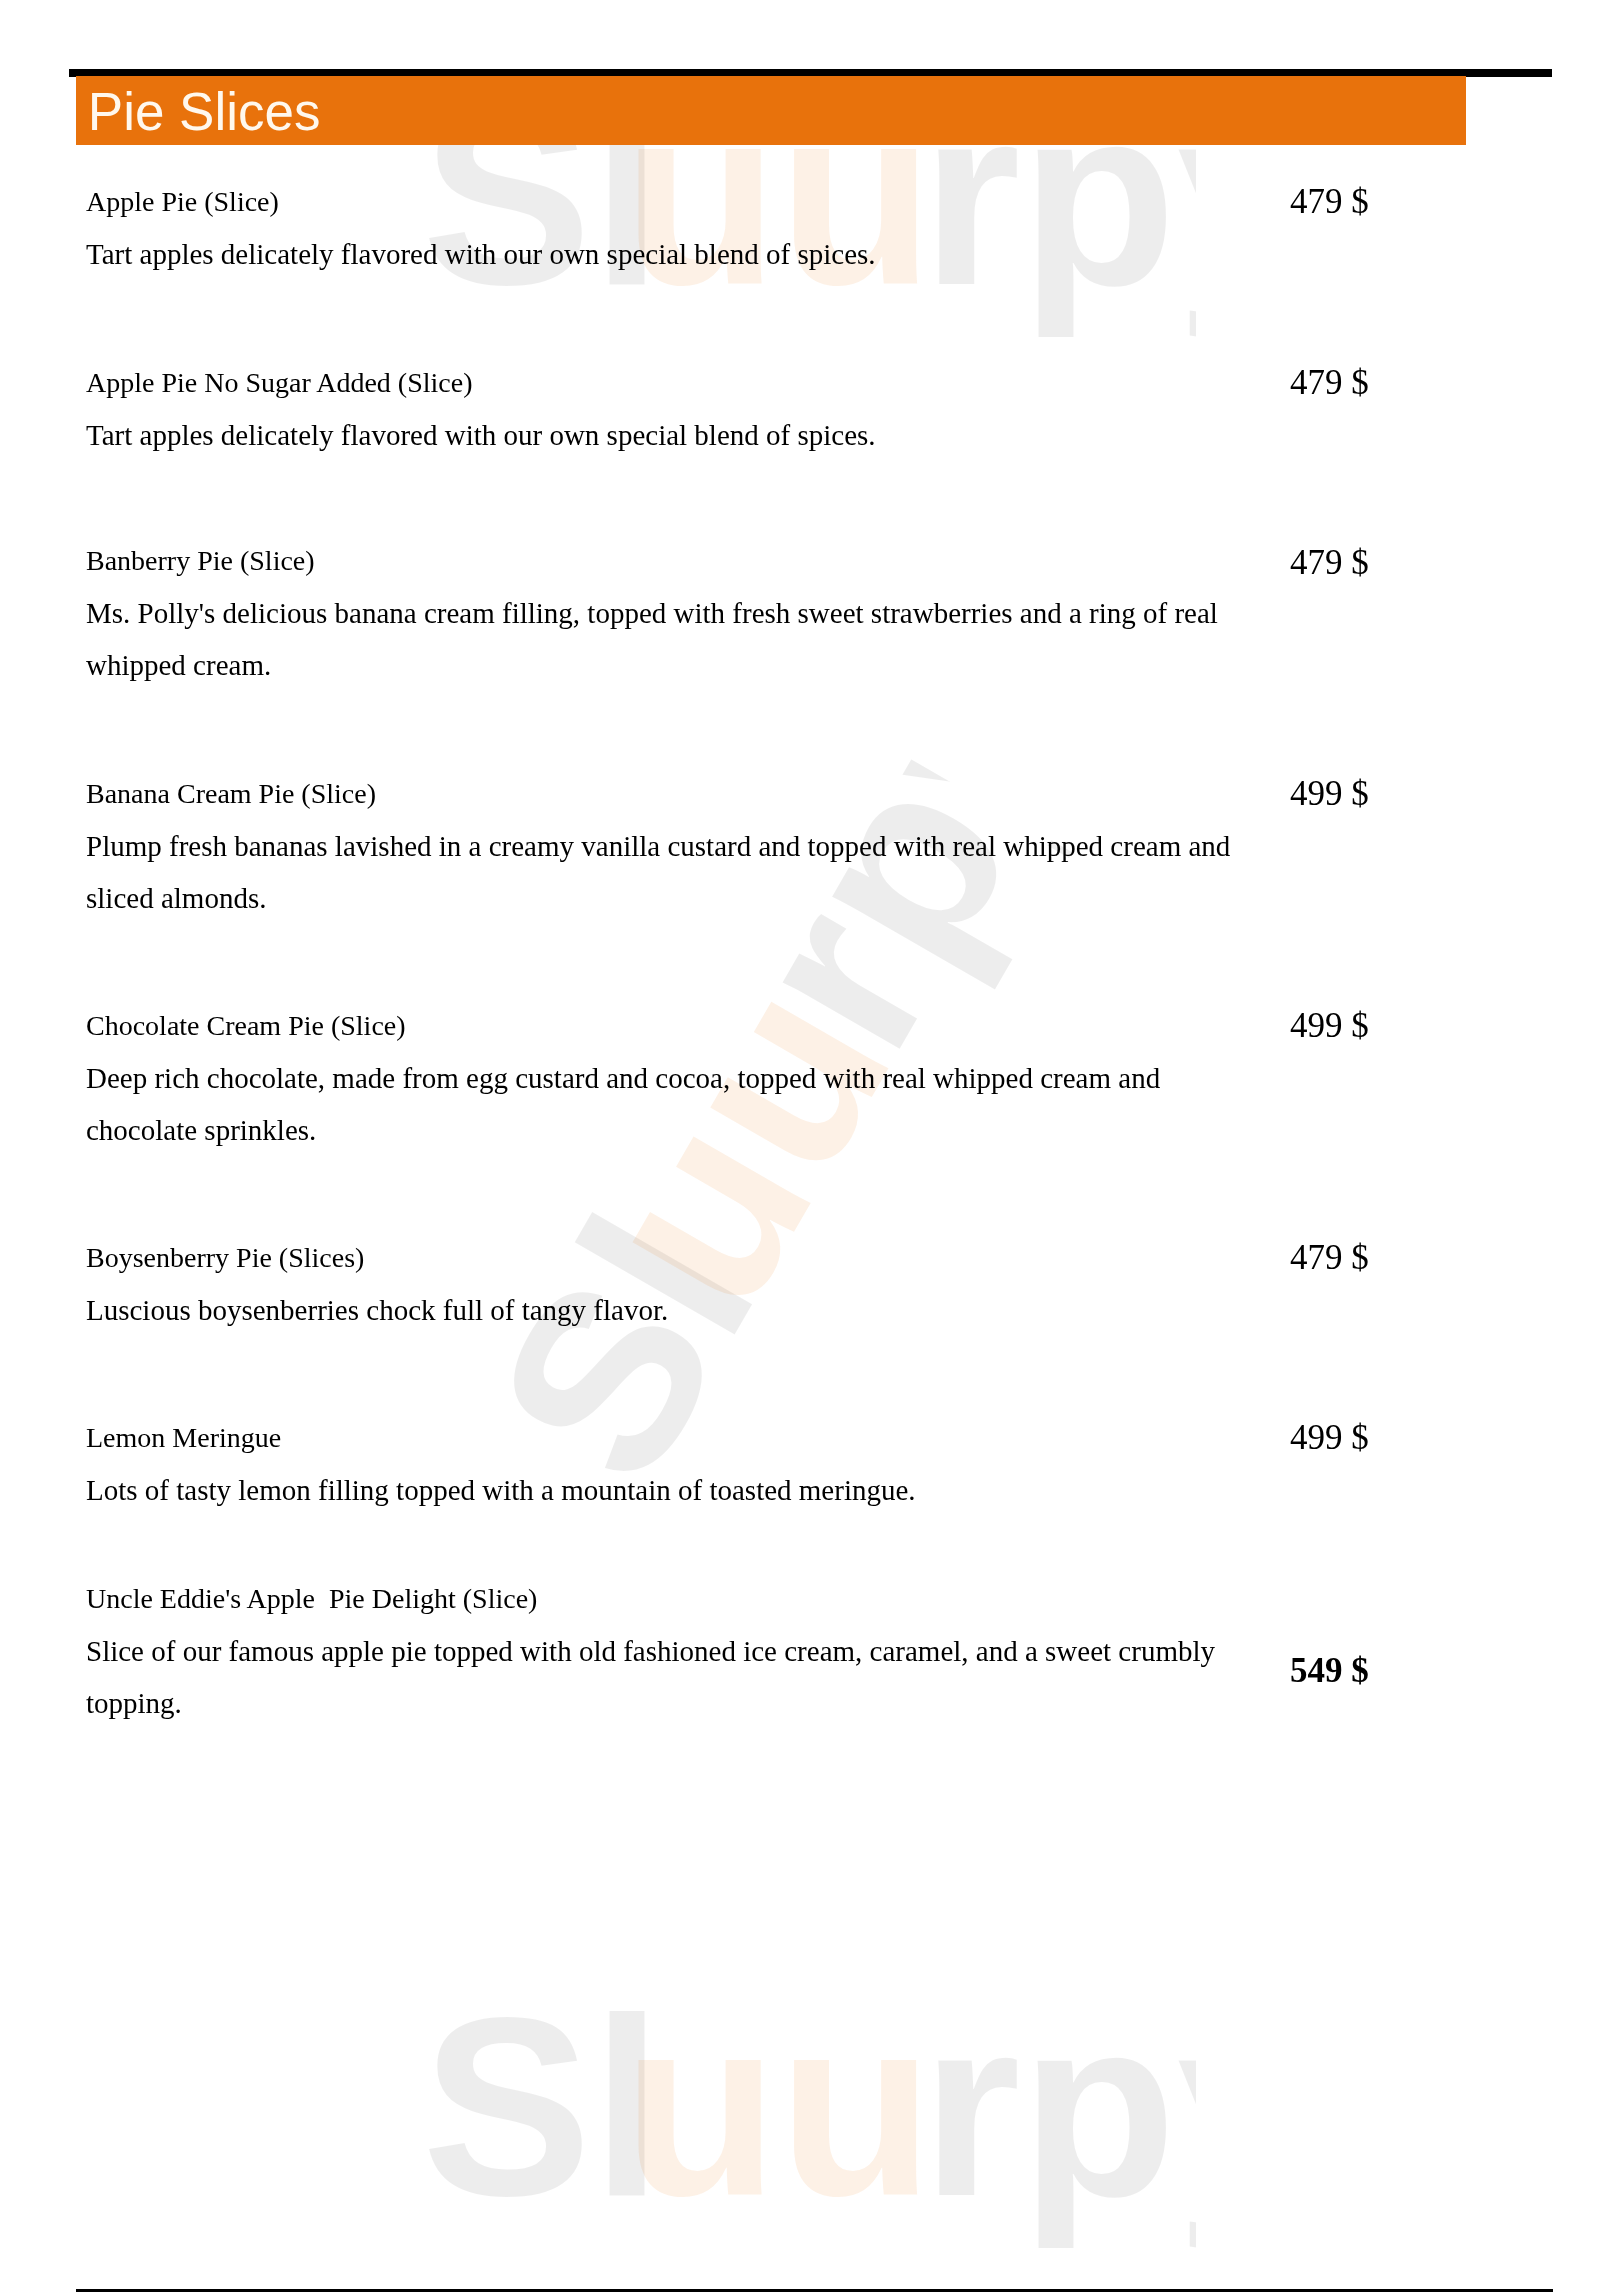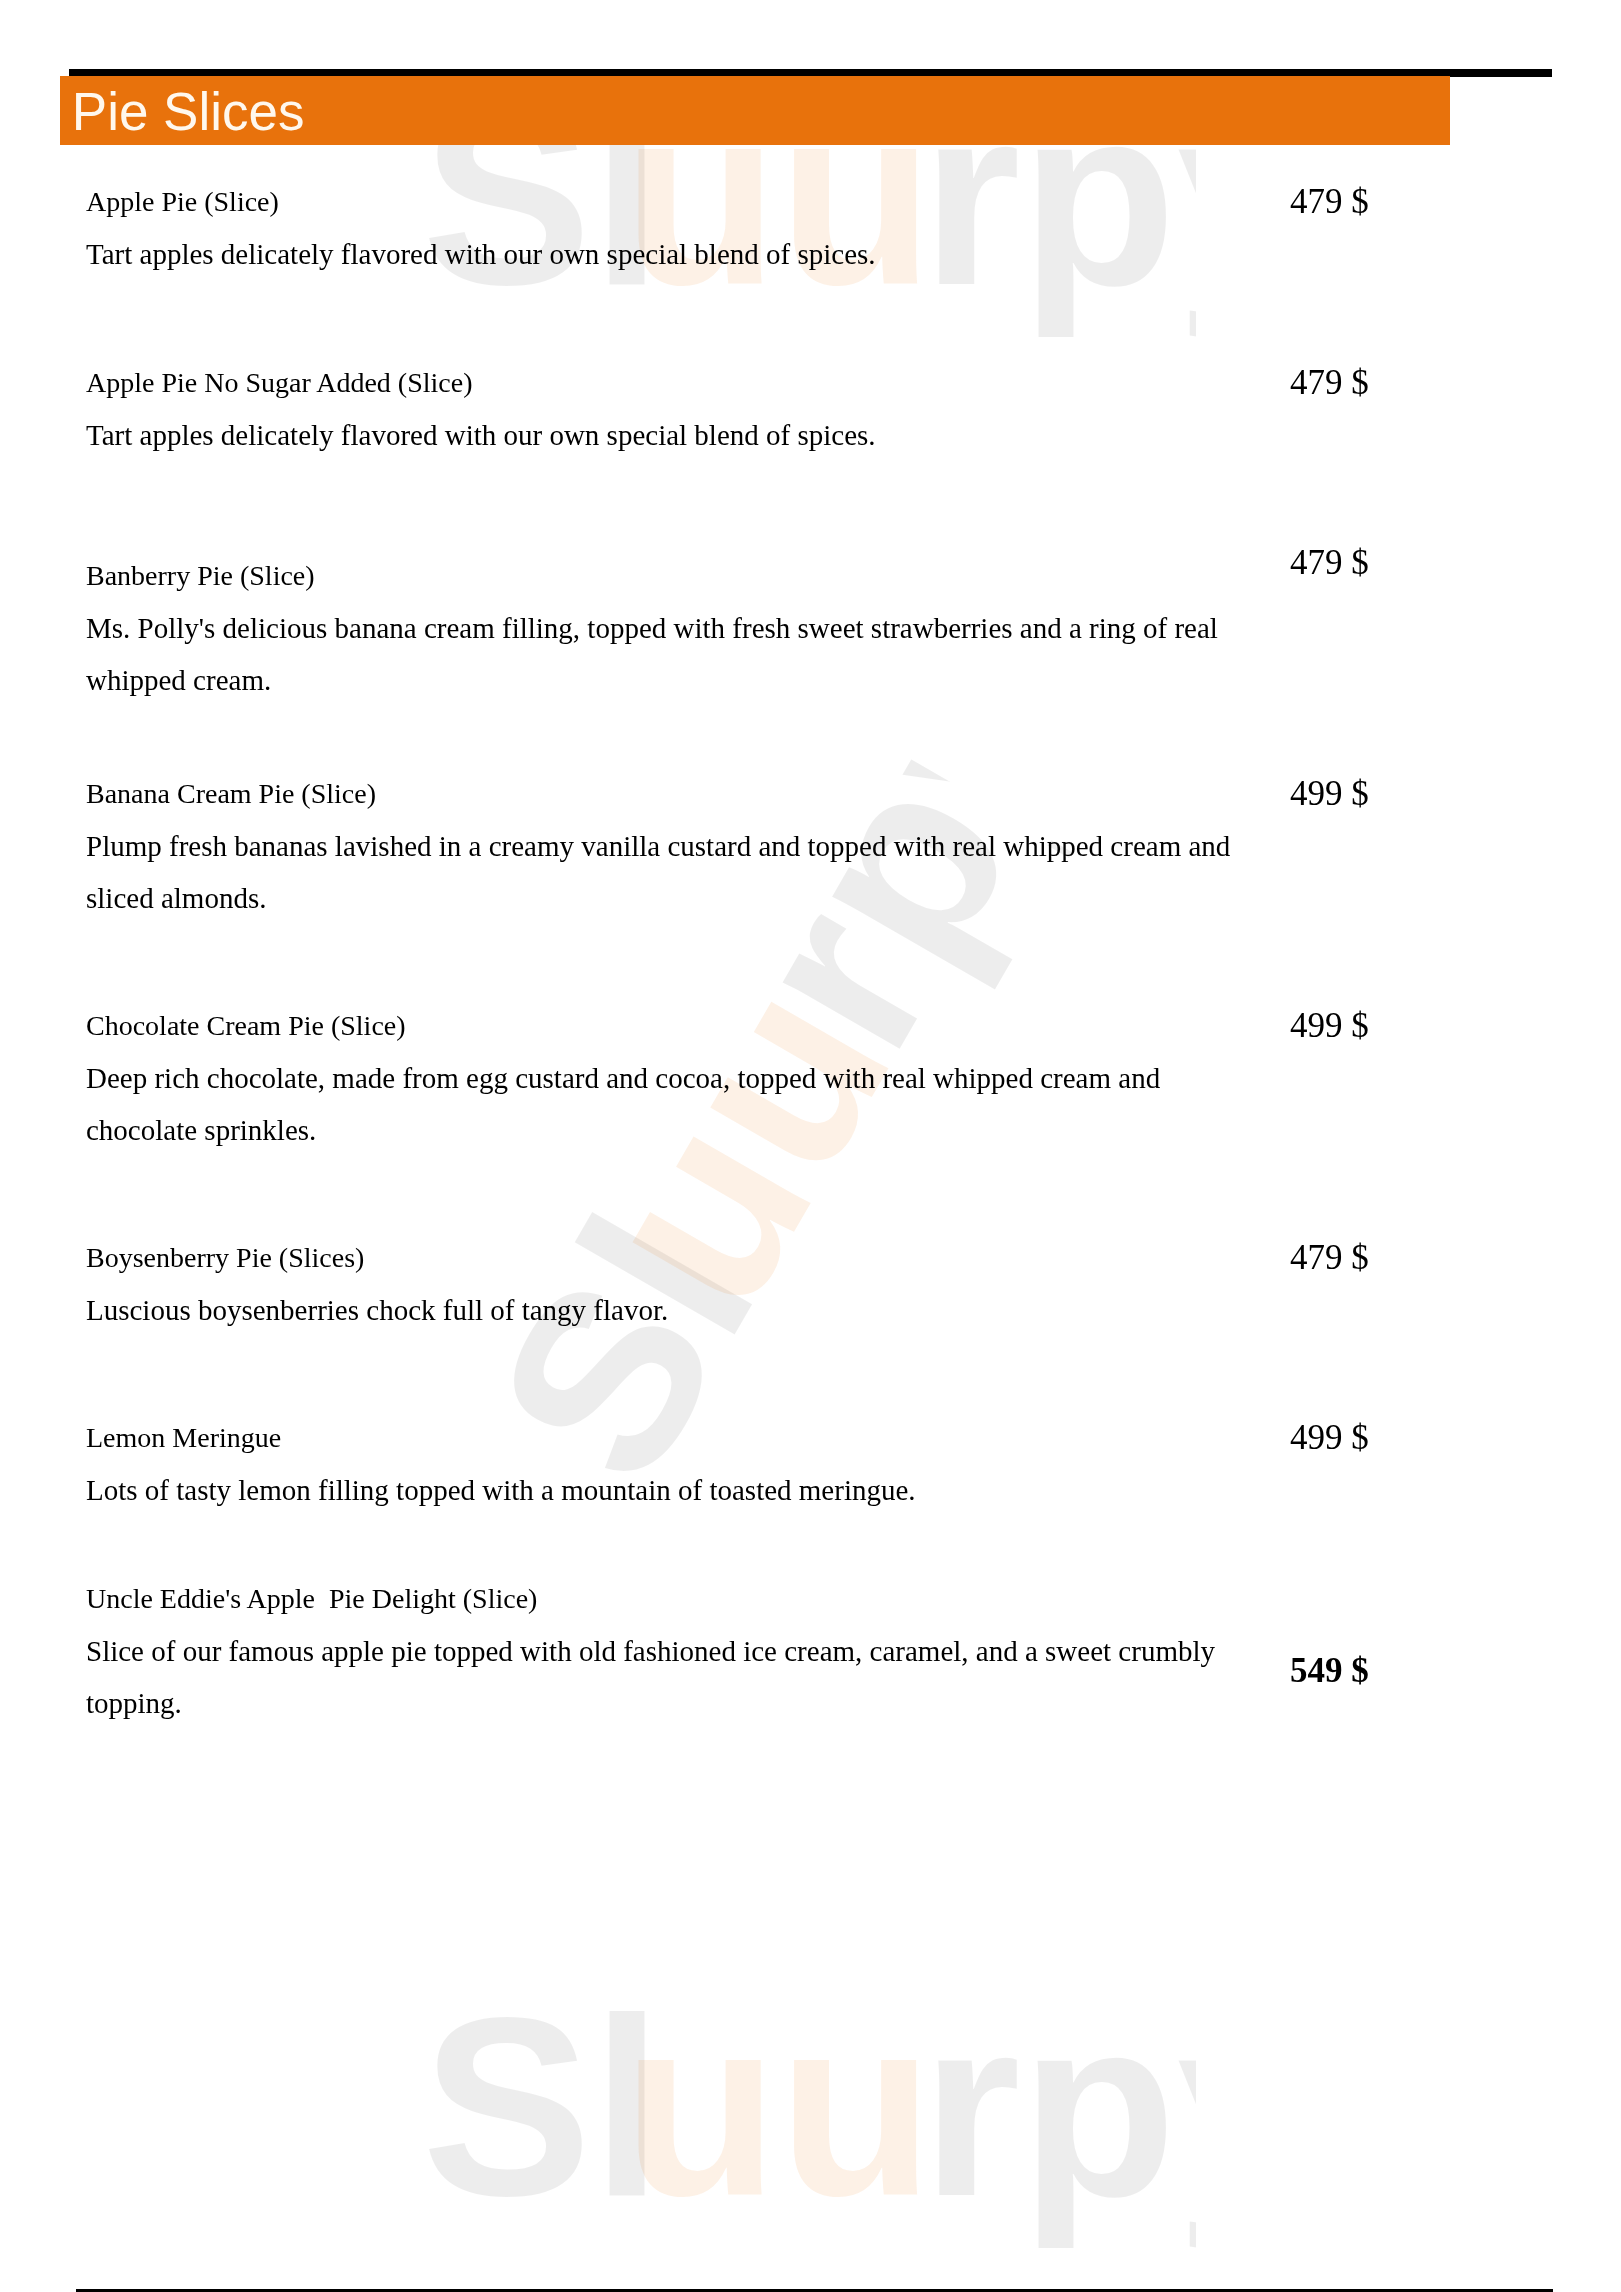--- a/index.html
+++ b/index.html
@@ -1,18 +1,18 @@
 <!DOCTYPE html>
 <html><head>
   <meta charset="utf-8">
   <style>
     html, body { margin:0; padding:0; background:#ffffff; }
     body { width:1621px; height:2293px; position:relative; overflow:hidden; font-family:"Liberation Serif", serif; color:#000; }
     .top-rule { position:absolute; left:69px; top:69px; width:1483px; height:7.8px; background:#000; }
-    .section-bar { position:absolute; left:60px; top:76px; width:1390px; height:69px; background:#E8720C; }
+    .section-bar { position:absolute; left:76px; top:76px; width:1390px; height:69px; background:#E8720C; }
     .section-title { position:absolute; left:11.8px; top:5.9px; font-family:"Liberation Sans", sans-serif; font-size:53px; line-height:59px; color:#FFF8EE; }
     .watermark { position:absolute; width:784px; height:294px; pointer-events:none; opacity:1; }
     .watermark svg { width:100%; height:100%; }
     .item { position:absolute; left:86px; width:1313px; }
     .item-title { font-size:28px; line-height:52px; white-space:pre; }
     .item-desc { font-size:29px; line-height:52px; width:1176px; }
     .item-price { position:absolute; left:1290px; font-size:35px; line-height:52px; }
     .bottom-rule { position:absolute; left:76px; top:2289px; width:1477px; height:2.9px; background:#000; }
   </style>
 </head>
@@ -50,21 +50,21 @@
   <div class="item-desc">Tart apples delicately flavored with our own special blend of spices.</div>
 </div>
 <div class="item-price" style="top:176px;">479 $</div>
 
 <div class="item" style="top:357px;">
   <div class="item-title">Apple Pie No Sugar Added (Slice)</div>
   <div class="item-desc">Tart apples delicately flavored with our own special blend of spices.</div>
 </div>
 <div class="item-price" style="top:357px;">479 $</div>
 
-<div class="item" style="top:550px;">
+<div class="item" style="top:535px;">
   <div class="item-title">Banberry Pie (Slice)</div>
   <div class="item-desc">Ms. Polly's delicious banana cream filling, topped with fresh sweet strawberries and a ring of real whipped cream.</div>
 </div>
 <div class="item-price" style="top:537px;">479 $</div>
 
 <div class="item" style="top:768px;">
   <div class="item-title">Banana Cream Pie (Slice)</div>
   <div class="item-desc">Plump fresh bananas lavished in a creamy vanilla custard and topped with real whipped cream and sliced almonds.</div>
 </div>
 <div class="item-price" style="top:768px;">499 $</div>

